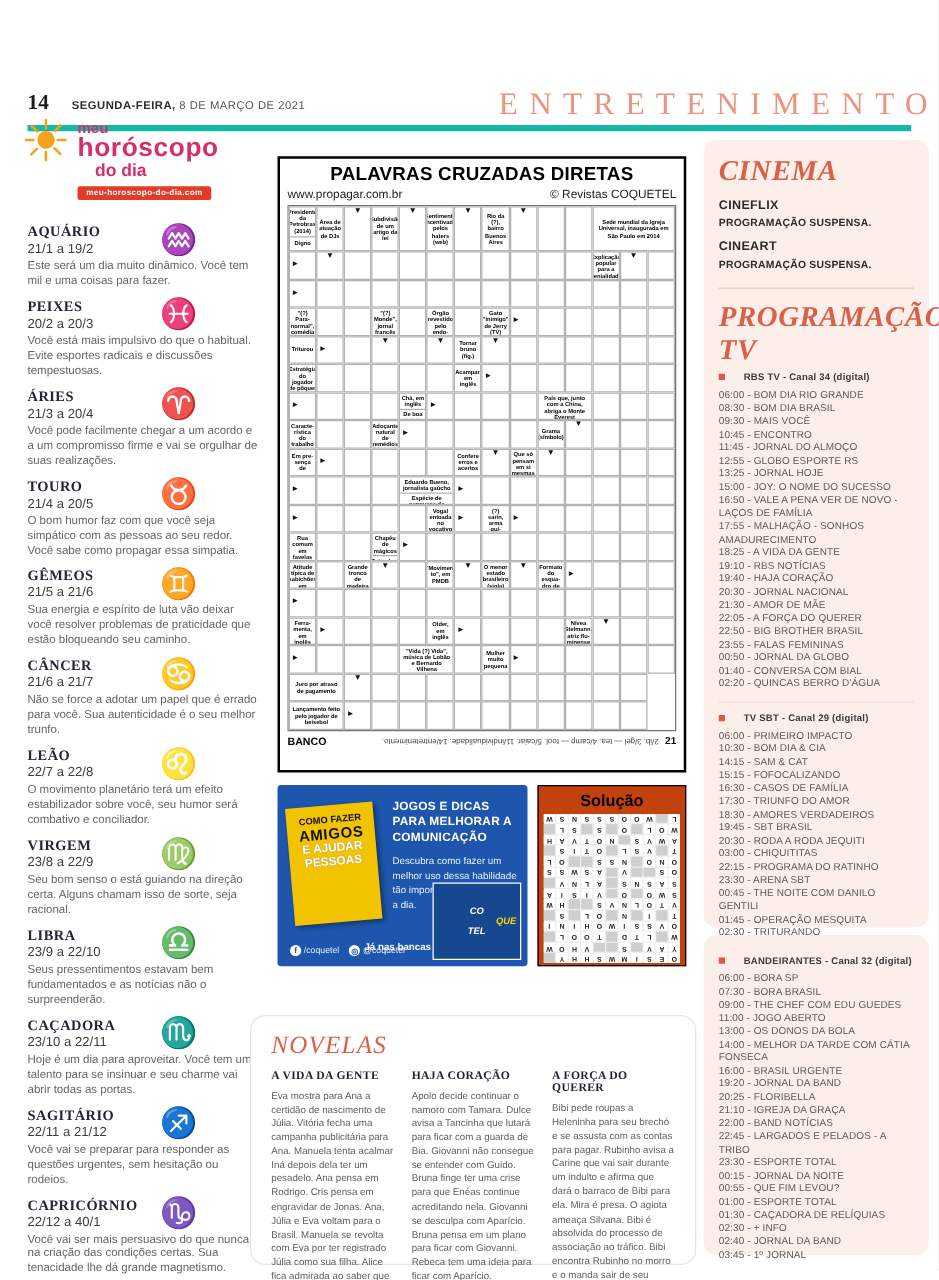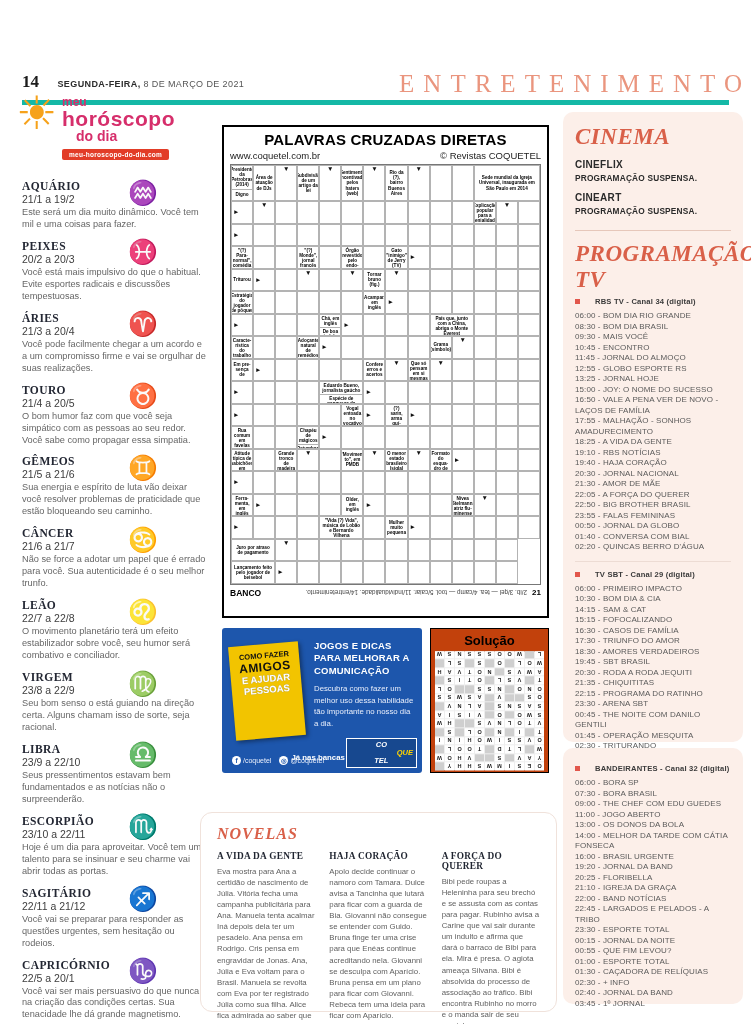--- a/index.html
+++ b/index.html
@@ -58,38 +58,38 @@
   .book .b1{font-size:7.5px;font-weight:bold;color:#111;}
   .book .b2{font-size:12px;font-weight:bold;color:#111;letter-spacing:.5px;}
   .book .b3{font-size:9.5px;font-weight:bold;color:#fff;text-shadow:0 0 1px #888;}
   .ad-text{position:absolute;left:92px;top:12px;right:8px;}
   .ad-head{font-weight:bold;font-size:9.5px;line-height:1.3;letter-spacing:.2px;}
   .ad-body{font-size:7.8px;line-height:1.5;margin-top:6px;color:#e8eefb;}
   .ad-social{position:absolute;left:10px;bottom:8px;font-size:7px;color:#e8eefb;display:flex;gap:8px;align-items:center;}
   .soc{display:inline-flex;width:9px;height:9px;border-radius:50%;background:#fff;color:#1d56ac;
         font-size:6.5px;font-weight:bold;align-items:center;justify-content:center;margin-right:2px;}
   .ad-cta{position:absolute;right:36px;bottom:10px;font-size:7.8px;font-weight:bold;text-align:right;line-height:1.3;}
-  .cqt{position:absolute;right:5px;bottom:5px;background:#17488f;border:1px solid #fff;padding:2px 3px;
+  .cqt{position:absolute;right:5px;bottom:5px;background:#17488f;border:1px solid #fff;padding:18px 3px;
         font-style:italic;font-weight:bold;font-size:7.5px;line-height:1.05;text-align:center;}
   .cqt .y{color:#ffd400;margin-left:47px;}
 
   
   .sol{position:absolute;left:430px;top:628px;width:119px;height:145px;border:1.5px solid #000;
         background:#c2410c;padding:4px;box-sizing:border-box;}
   .sol-title{text-align:center;font-weight:bold;font-size:13px;color:#000;}
   .sol-grid{display:grid;grid-template-columns:repeat(11,1fr);gap:1px;background:#eee;margin-top:3px;
         transform:rotate(180deg);}
   .sol-cell{height:7.6px;background:#fff;display:flex;align-items:center;justify-content:center;
         font-size:5.5px;font-weight:bold;color:#222;}
   .sol-cell.g{background:#cfcfcf;}
 
   
   .novelas{position:absolute;left:200px;top:812px;width:357px;height:200px;background:#fff;
         border:1px solid #f0e2db;border-radius:12px;padding:12px 16px;box-sizing:border-box;}
-  .nv-head{font-family:"Liberation Serif",serif;font-style:italic;font-weight:bold;font-size:16px;
+  .nv-head{font-family:"Liberation Serif",serif;font-style:italic;font-weight:normal;font-size:20px;
         color:#d96049;letter-spacing:1px;}
   .nv-cols{display:flex;gap:14px;margin-top:8px;}
   .nv-col{flex:1;}
   .nv-title{font-family:"Liberation Serif",serif;font-weight:bold;font-size:9.3px;color:#1f2430;
         letter-spacing:.3px;margin-bottom:5px;}
   .nv-text{font-size:7.8px;color:#5f5f5f;line-height:1.42;}
 
   
   .card{position:absolute;left:563px;width:180px;background:#fcefe9;border-radius:10px;
         padding:12px;box-sizing:border-box;}
@@ -217,54 +217,54 @@
               <div class="sign-name">LIBRA</div>
               <div class="sign-dates">23/9 a 22/10</div>
             </div>
             <div class="sign-glyph">♎</div>
           </div>
           <div class="sign-text">Seus pressentimentos estavam bem fundamentados e as notícias não o surpreenderão.</div>
         </div>
         <div class="sign">
           <div class="sign-head">
             <div>
-              <div class="sign-name">ESCORPIÃO</div>
+              <div class="sign-name">CAÇADORA</div>
               <div class="sign-dates">23/10 a 22/11</div>
             </div>
             <div class="sign-glyph">♏</div>
           </div>
           <div class="sign-text">Hoje é um dia para aproveitar. Você tem um talento para se insinuar e seu charme vai abrir todas as portas.</div>
         </div>
         <div class="sign">
           <div class="sign-head">
             <div>
               <div class="sign-name">SAGITÁRIO</div>
               <div class="sign-dates">22/11 a 21/12</div>
             </div>
             <div class="sign-glyph">♐</div>
           </div>
           <div class="sign-text">Você vai se preparar para responder as questões urgentes, sem hesitação ou rodeios.</div>
         </div>
         <div class="sign">
           <div class="sign-head">
             <div>
               <div class="sign-name">CAPRICÓRNIO</div>
-              <div class="sign-dates">22/5 a 20/1</div>
+              <div class="sign-dates">22/12 a 40/1</div>
             </div>
             <div class="sign-glyph">♑</div>
           </div>
           <div class="sign-text">Você vai ser mais persuasivo do que nunca na criação das condições certas. Sua tenacidade lhe dá grande magnetismo.</div>
         </div>
       </div>
   </aside>
 
   <section class="xword">
     <div class="xw-title">PALAVRAS CRUZADAS DIRETAS</div>
     <div class="xw-sub">
-      <span>www.coquetel.com.br</span>
+      <span>www.propagar.com.br</span>
       <span>© Revistas COQUETEL</span>
     </div>
     <div class="xw-grid" id="xw-grid">
         <div class="xw-cell xw-clue">
           <div class="part">Presidente da Petrobras (2014)</div>
           <div class="part">Digno</div>
         </div>
         <div class="xw-cell xw-clue">
           <div class="part">Área de atuação de DJs</div>
         </div>
@@ -928,21 +928,21 @@
           <div class="ch-list">
             <div class="prog">06:00 - PRIMEIRO IMPACTO</div>
             <div class="prog">10:30 - BOM DIA &amp; CIA</div>
             <div class="prog">14:15 - SAM &amp; CAT</div>
             <div class="prog">15:15 - FOFOCALIZANDO</div>
             <div class="prog">16:30 - CASOS DE FAMÍLIA</div>
             <div class="prog">17:30 - TRIUNFO DO AMOR</div>
             <div class="prog">18:30 - AMORES VERDADEIROS</div>
             <div class="prog">19:45 - SBT BRASIL</div>
             <div class="prog">20:30 - RODA A RODA JEQUITI</div>
-            <div class="prog">21:35 - CHIQUITITAS</div>
+            <div class="prog">03:00 - CHIQUITITAS</div>
             <div class="prog">22:15 - PROGRAMA DO RATINHO</div>
             <div class="prog">23:30 - ARENA SBT</div>
             <div class="prog">00:45 - THE NOITE COM DANILO GENTILI</div>
             <div class="prog">01:45 - OPERAÇÃO MESQUITA</div>
             <div class="prog">02:30 - TRITURANDO</div>
             <div class="prog">03:15 - SBT BRASIL</div>
             <div class="prog">04:00 - PRIMEIRO IMPACTO</div>
           </div>
         </div>
       </div>

